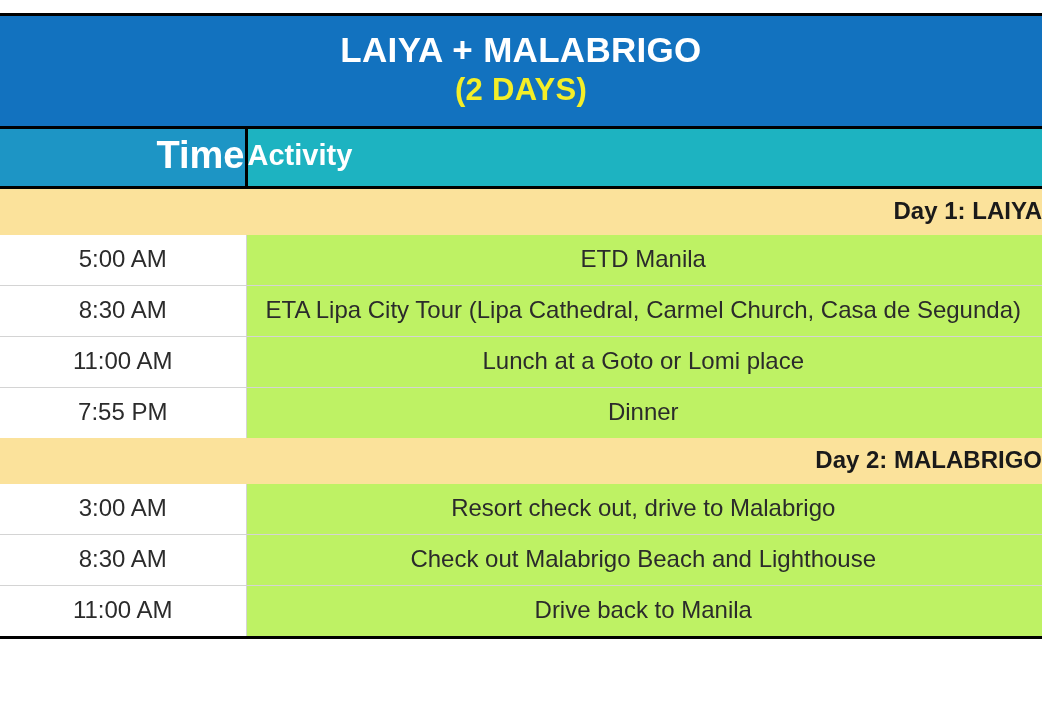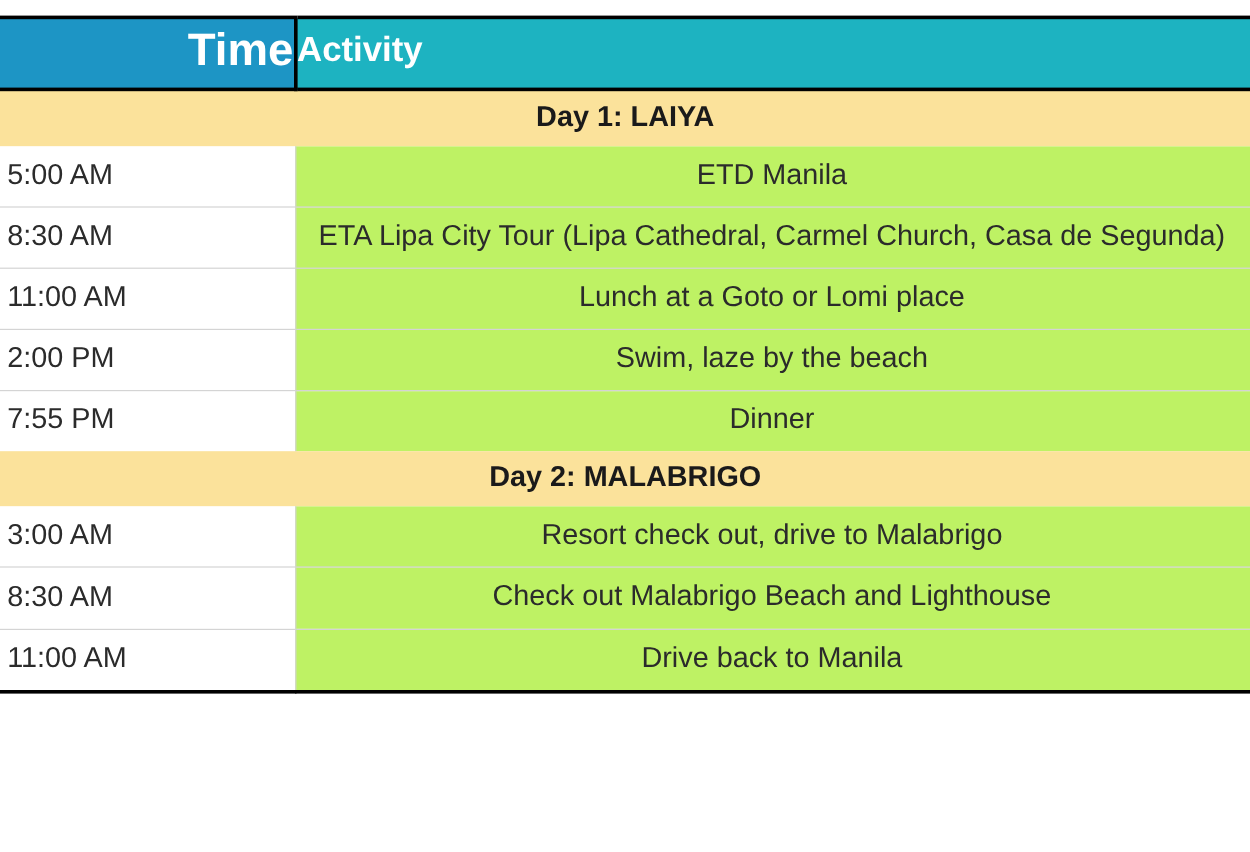--- a/index.html
+++ b/index.html
@@ -81,26 +81,27 @@
     padding: 5px 0 9px 0;
     border-bottom: 3px solid #000000;
   }
 
   
   .day-cell {
     background: #FBE29B;
     color: #1a1a1a;
     font-size: 24px;
     font-weight: bold;
-    text-align: center;
+    text-align: right;
     padding: 8px 0 10px 0;
   }
 
   
   .cell-time {
+    text-align: center;
     vertical-align: middle;
     font-size: 24px;
     color: #2b2b2b;
     padding: 7px 6px 9px 6px;
     border-right: 1px solid #d4d4d4;
     border-bottom: 1px solid #d4d4d4;
     background: #ffffff;
   }
   .cell-activity {
     text-align: center;
@@ -129,44 +130,46 @@
   <div class="top-gutter"></div>
 
   <table class="itinerary-table">
     <colgroup>
       <col class="col-time">
       <col class="col-activity">
     </colgroup>
 
     <thead>
       <tr>
+        <th class="title-cell" colspan="2">
+          <span class="title-main">LAIYA + MALABRIGO</span>
+          <span class="title-sub">(2 DAYS)</span>
+        </th>
+      </tr>
+      <tr>
         <th class="th-time">Time</th>
         <th class="th-activity">Activity</th>
       </tr>
     </thead>
 
     <tbody id="table-body">
         <tr class="day-row">
           <td class="day-cell" colspan="2">Day 1: LAIYA</td>
         </tr>
         <tr class="data-row">
           <td class="cell-time">5:00 AM</td>
           <td class="cell-activity">ETD Manila</td>
         </tr>
         <tr class="data-row">
           <td class="cell-time">8:30 AM</td>
           <td class="cell-activity">ETA Lipa City Tour (Lipa Cathedral, Carmel Church, Casa de Segunda)</td>
         </tr>
         <tr class="data-row">
           <td class="cell-time">11:00 AM</td>
           <td class="cell-activity">Lunch at a Goto or Lomi place</td>
-        </tr>
-        <tr class="data-row">
-          <td class="cell-time">2:00 PM</td>
-          <td class="cell-activity">Swim, laze by the beach</td>
         </tr>
         <tr class="data-row before-day">
           <td class="cell-time">7:55 PM</td>
           <td class="cell-activity">Dinner</td>
         </tr>
         <tr class="day-row">
           <td class="day-cell" colspan="2">Day 2: MALABRIGO</td>
         </tr>
         <tr class="data-row">
           <td class="cell-time">3:00 AM</td>

